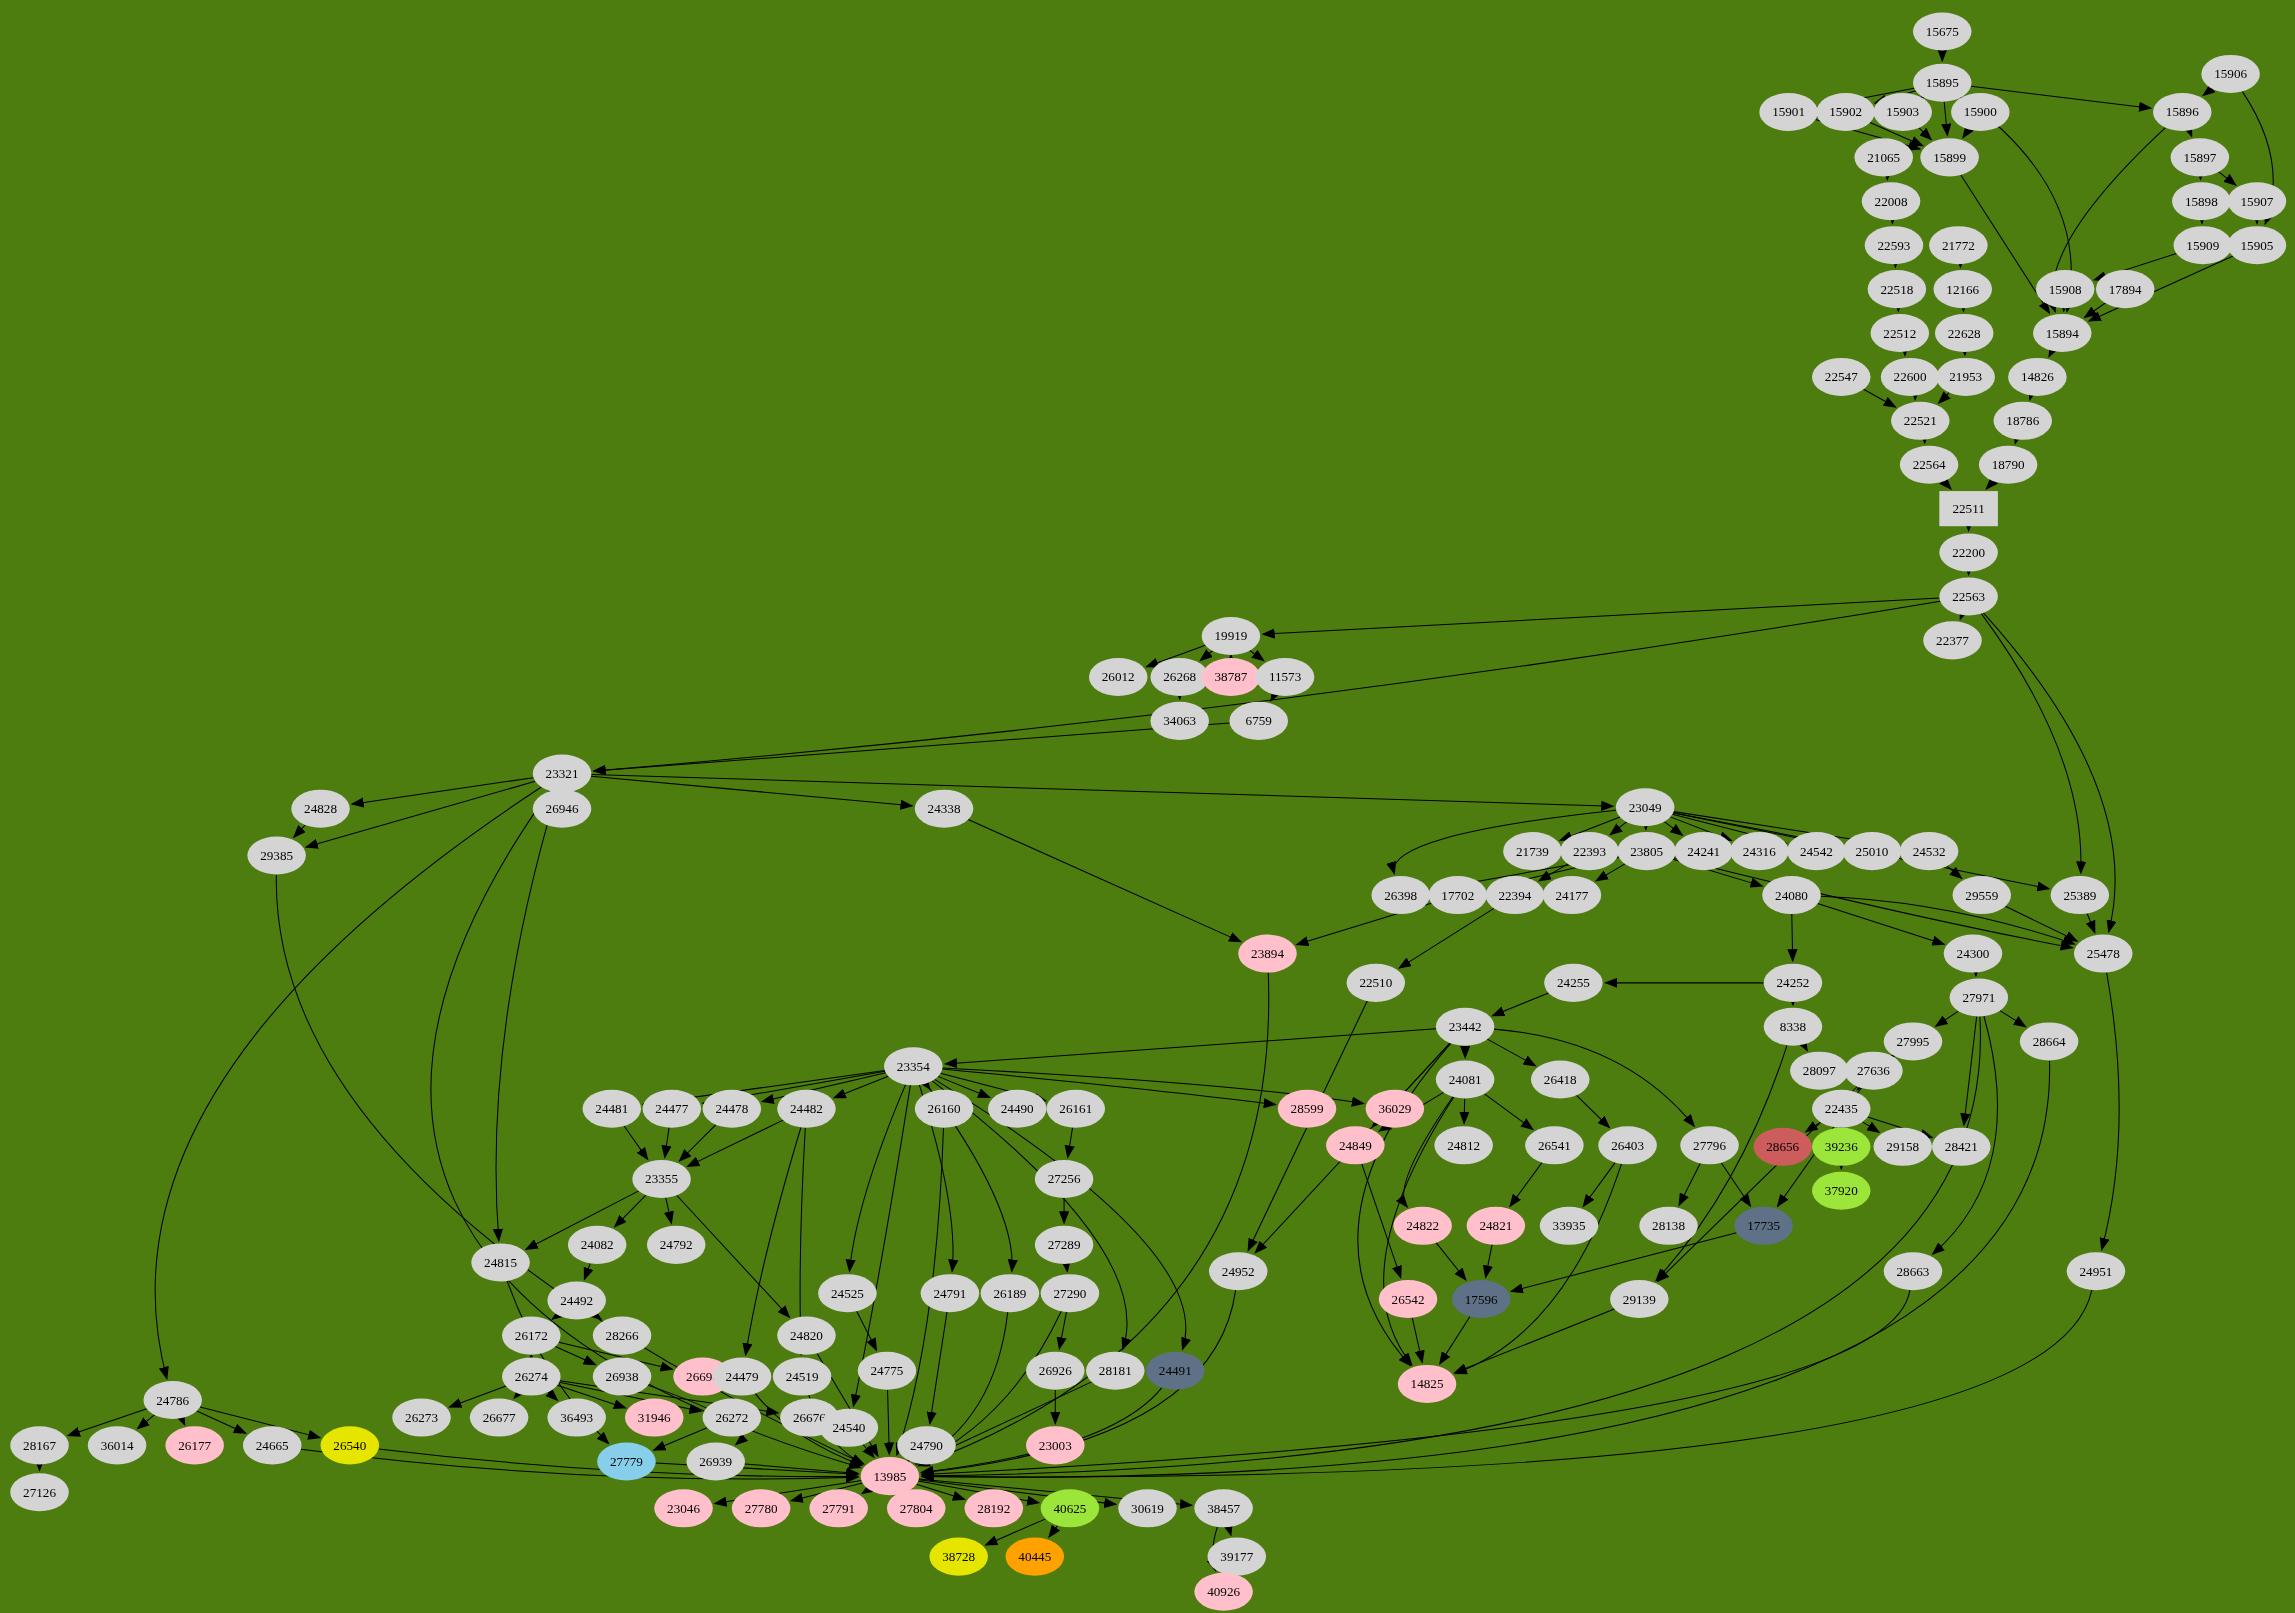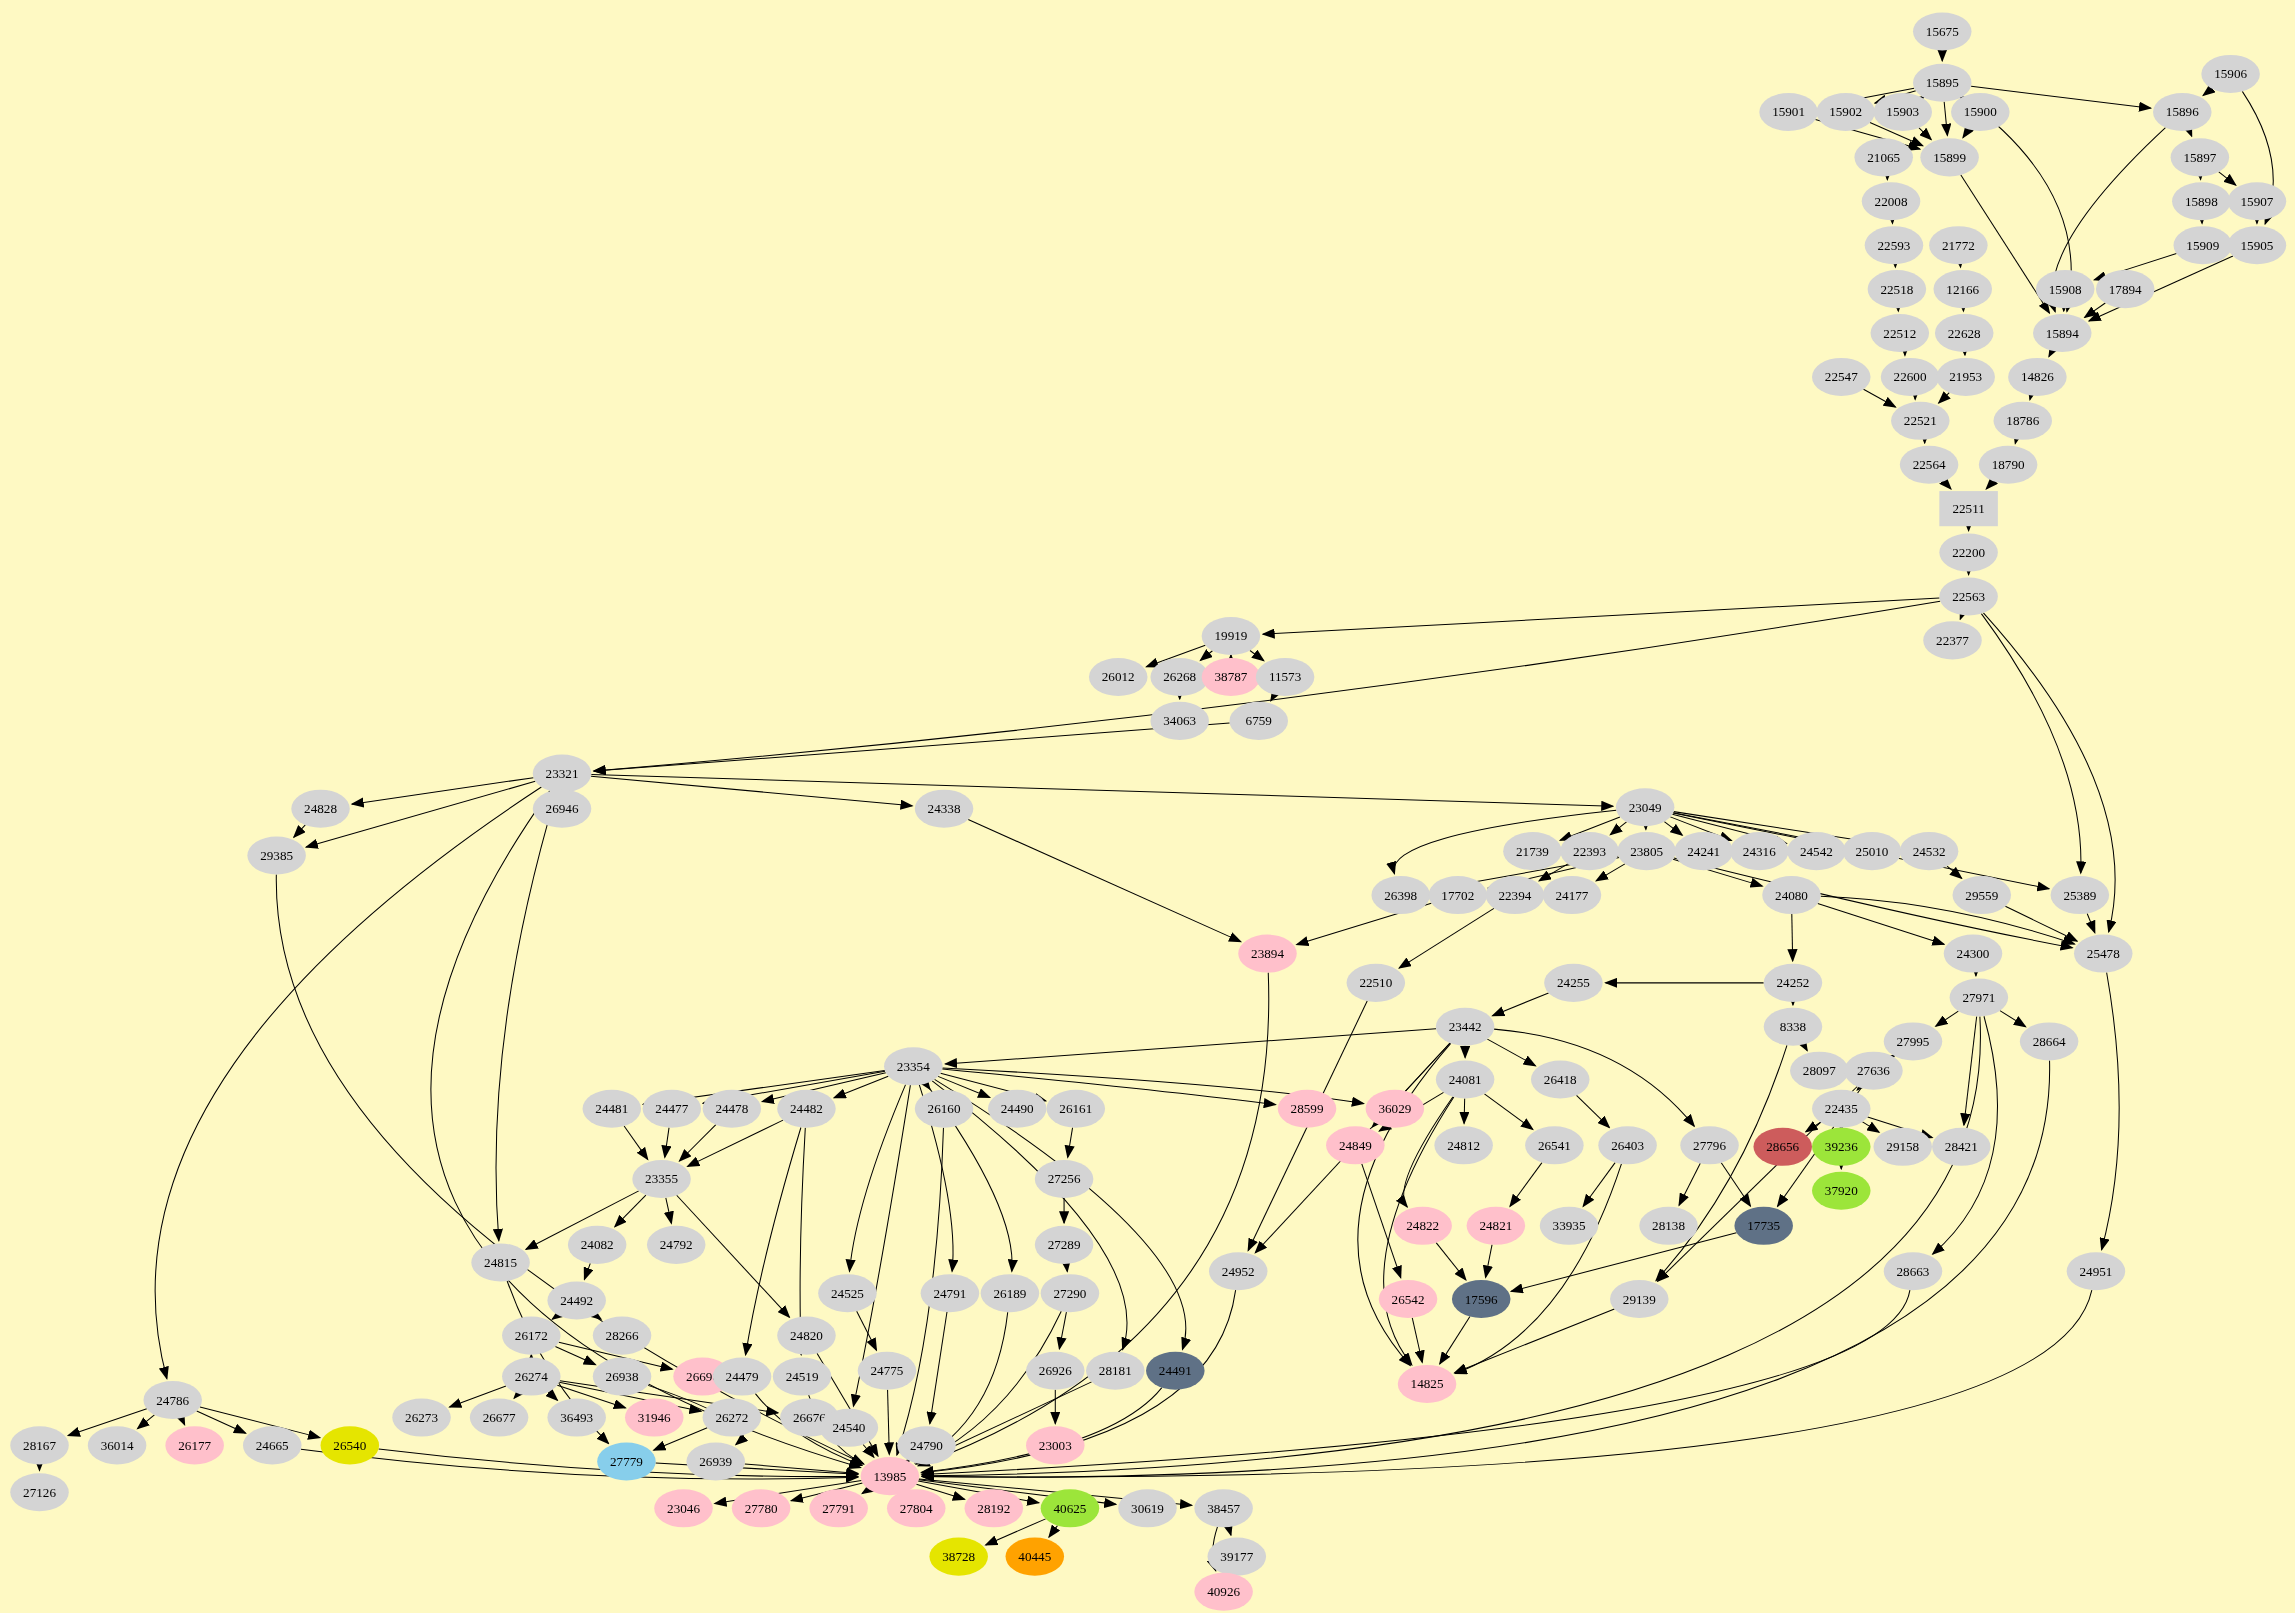--- a/index.html
+++ b/index.html
@@ -1,17 +1,17 @@
 <!DOCTYPE html>
 <html style="font-size:7.3px"><head>
 <meta charset="utf-8">
 <style>
   html,body{margin:0;padding:0;background:#ffffff;}
   body{font-family:"Liberation Serif", serif;}
-  #graph-wrap{width:100vw;height:100vh;overflow:hidden;background:#fef9c3;}
+  #graph-wrap{width:100vw;height:100vh;overflow:hidden;background:#4d7c0f;}
   svg{display:block;width:100%;height:100%;}
   .node-label{font-family:"Liberation Serif", serif;pointer-events:none;}
 </style>
 </head>
 <body>
 
 <div id="graph-wrap">
   <svg id="graph-svg" viewBox="0 0 1568 1081" preserveAspectRatio="xMidYMid meet">
       <defs>
         <marker id="arr" markerWidth="9" markerHeight="7" refX="8" refY="3.5" orient="auto" markerUnits="userSpaceOnUse">

